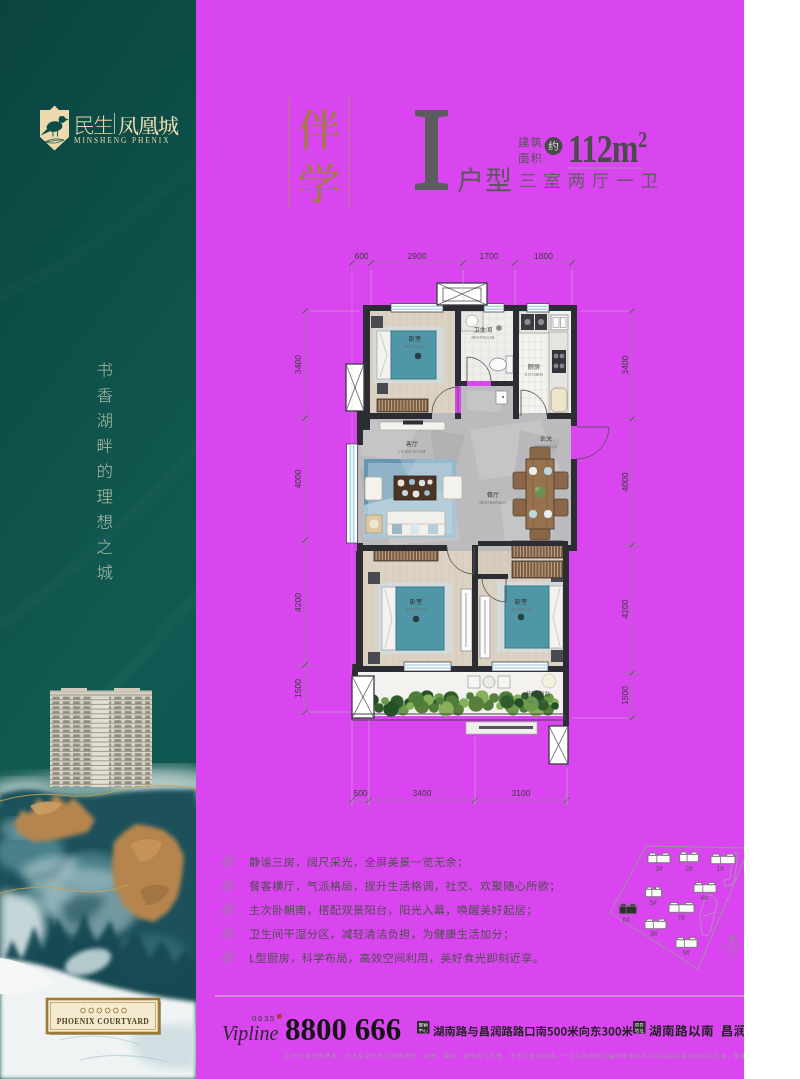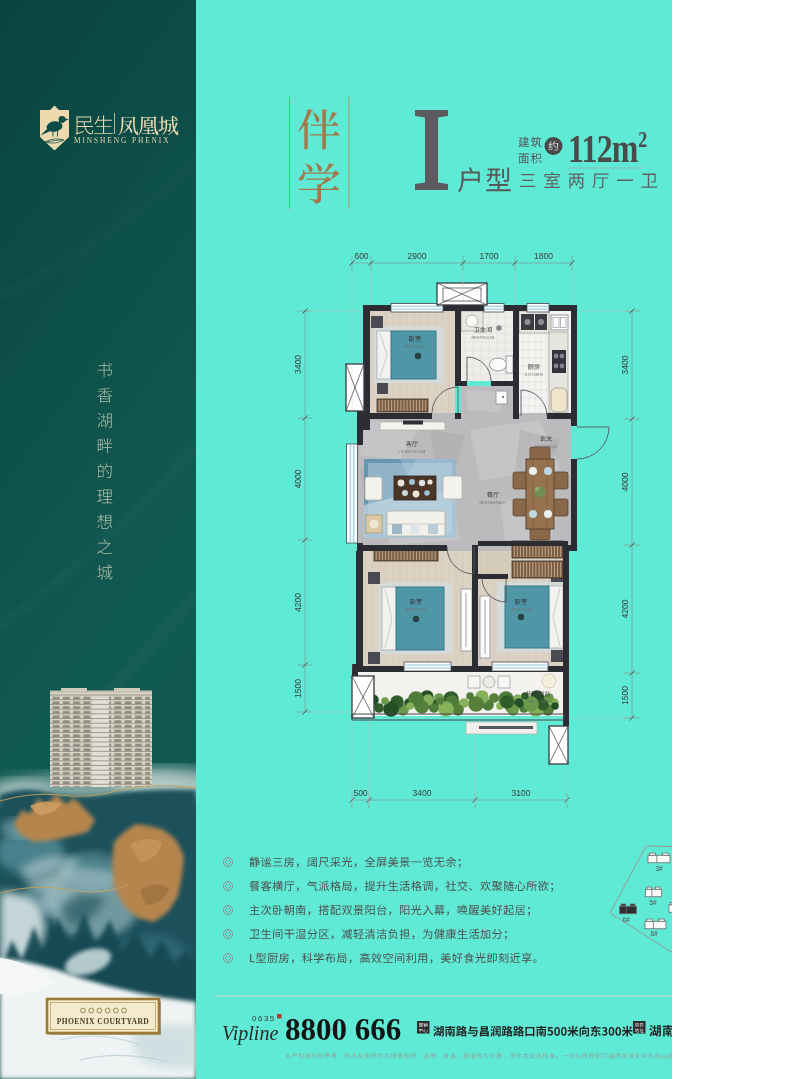--- a/index.html
+++ b/index.html
@@ -1,12 +1,12 @@
 <!DOCTYPE html>
-<html><head><meta charset="utf-8"><style>html,body{margin:0;padding:0;}body{width:800px;height:1079px;overflow:hidden;font-family:"Liberation Sans",sans-serif;}.page{position:relative;width:672px;height:1079px;background:#5eead4;overflow:hidden;}.abs{position:absolute;}</style></head><body>
+<html><head><meta charset="utf-8"><style>html,body{margin:0;padding:0;}body{width:800px;height:1079px;overflow:hidden;font-family:"Liberation Sans",sans-serif;}.page{position:relative;width:744px;height:1079px;background:#d946ef;overflow:hidden;}.abs{position:absolute;}</style></head><body>
 <div class="page">
     <svg class="abs" style="left:0;top:0" width="196" height="1079" viewBox="0 0 196 1079">
       <defs>
         <linearGradient id="tealbg" x1="0" y1="0" x2="0.25" y2="1">
           <stop offset="0" stop-color="#0a4440"></stop>
           <stop offset="0.35" stop-color="#0d4f49"></stop>
           <stop offset="0.7" stop-color="#115a52"></stop>
           <stop offset="1" stop-color="#0f5650"></stop>
         </linearGradient>
         <filter id="blur2">

